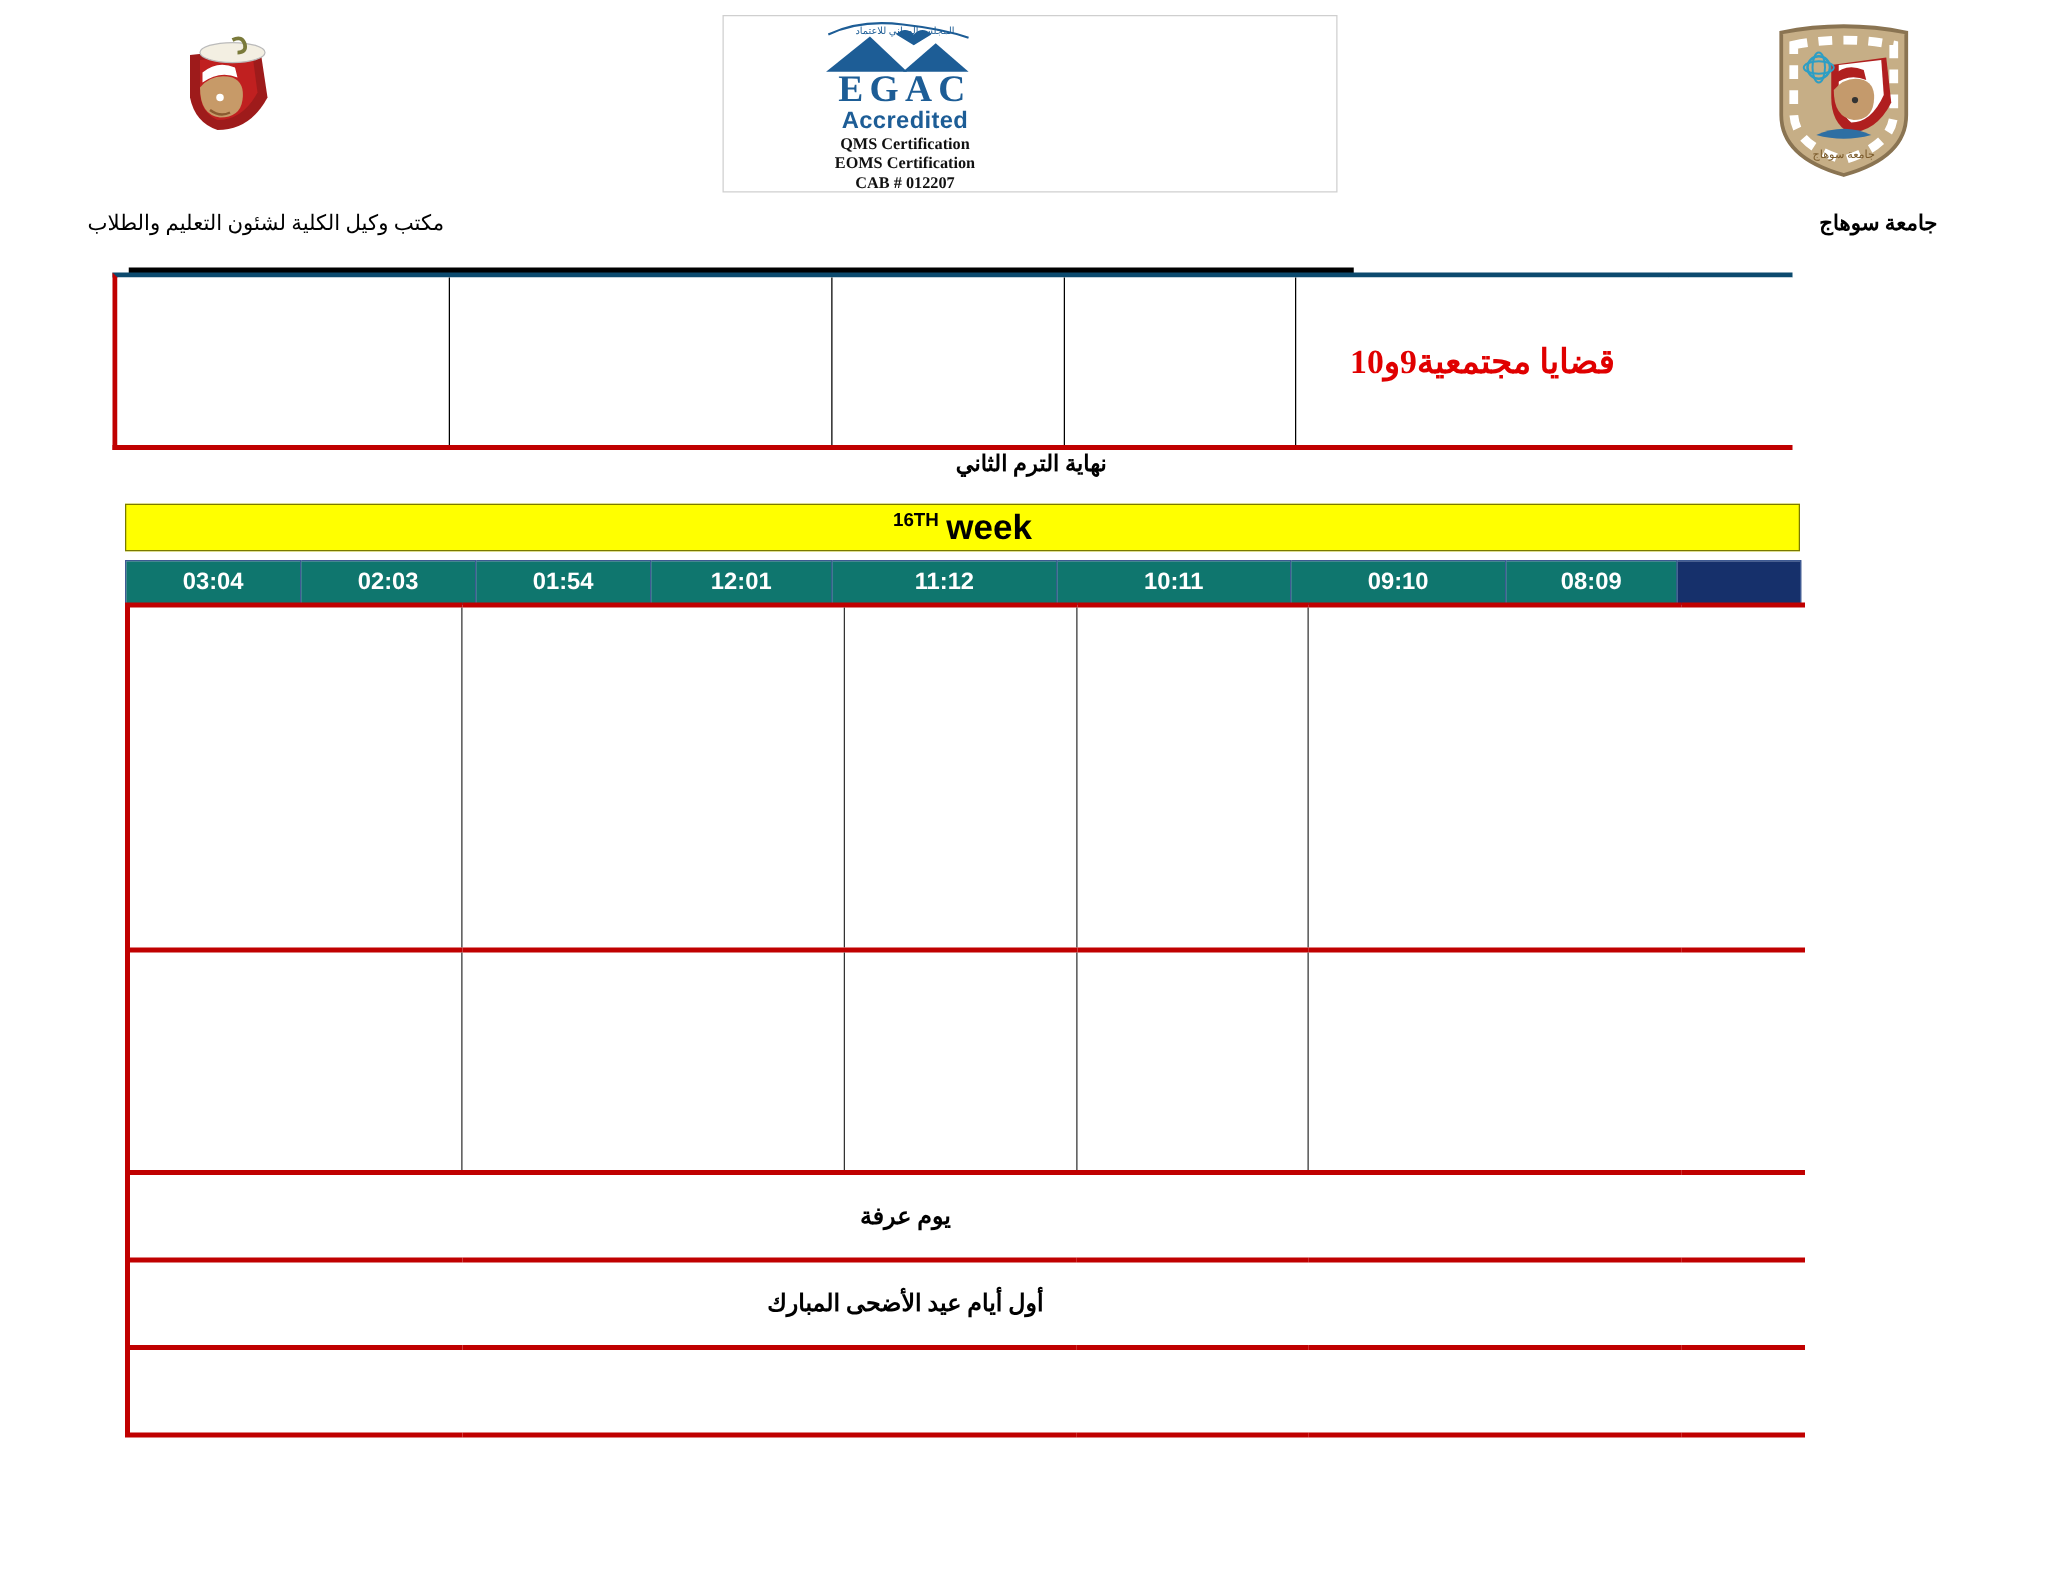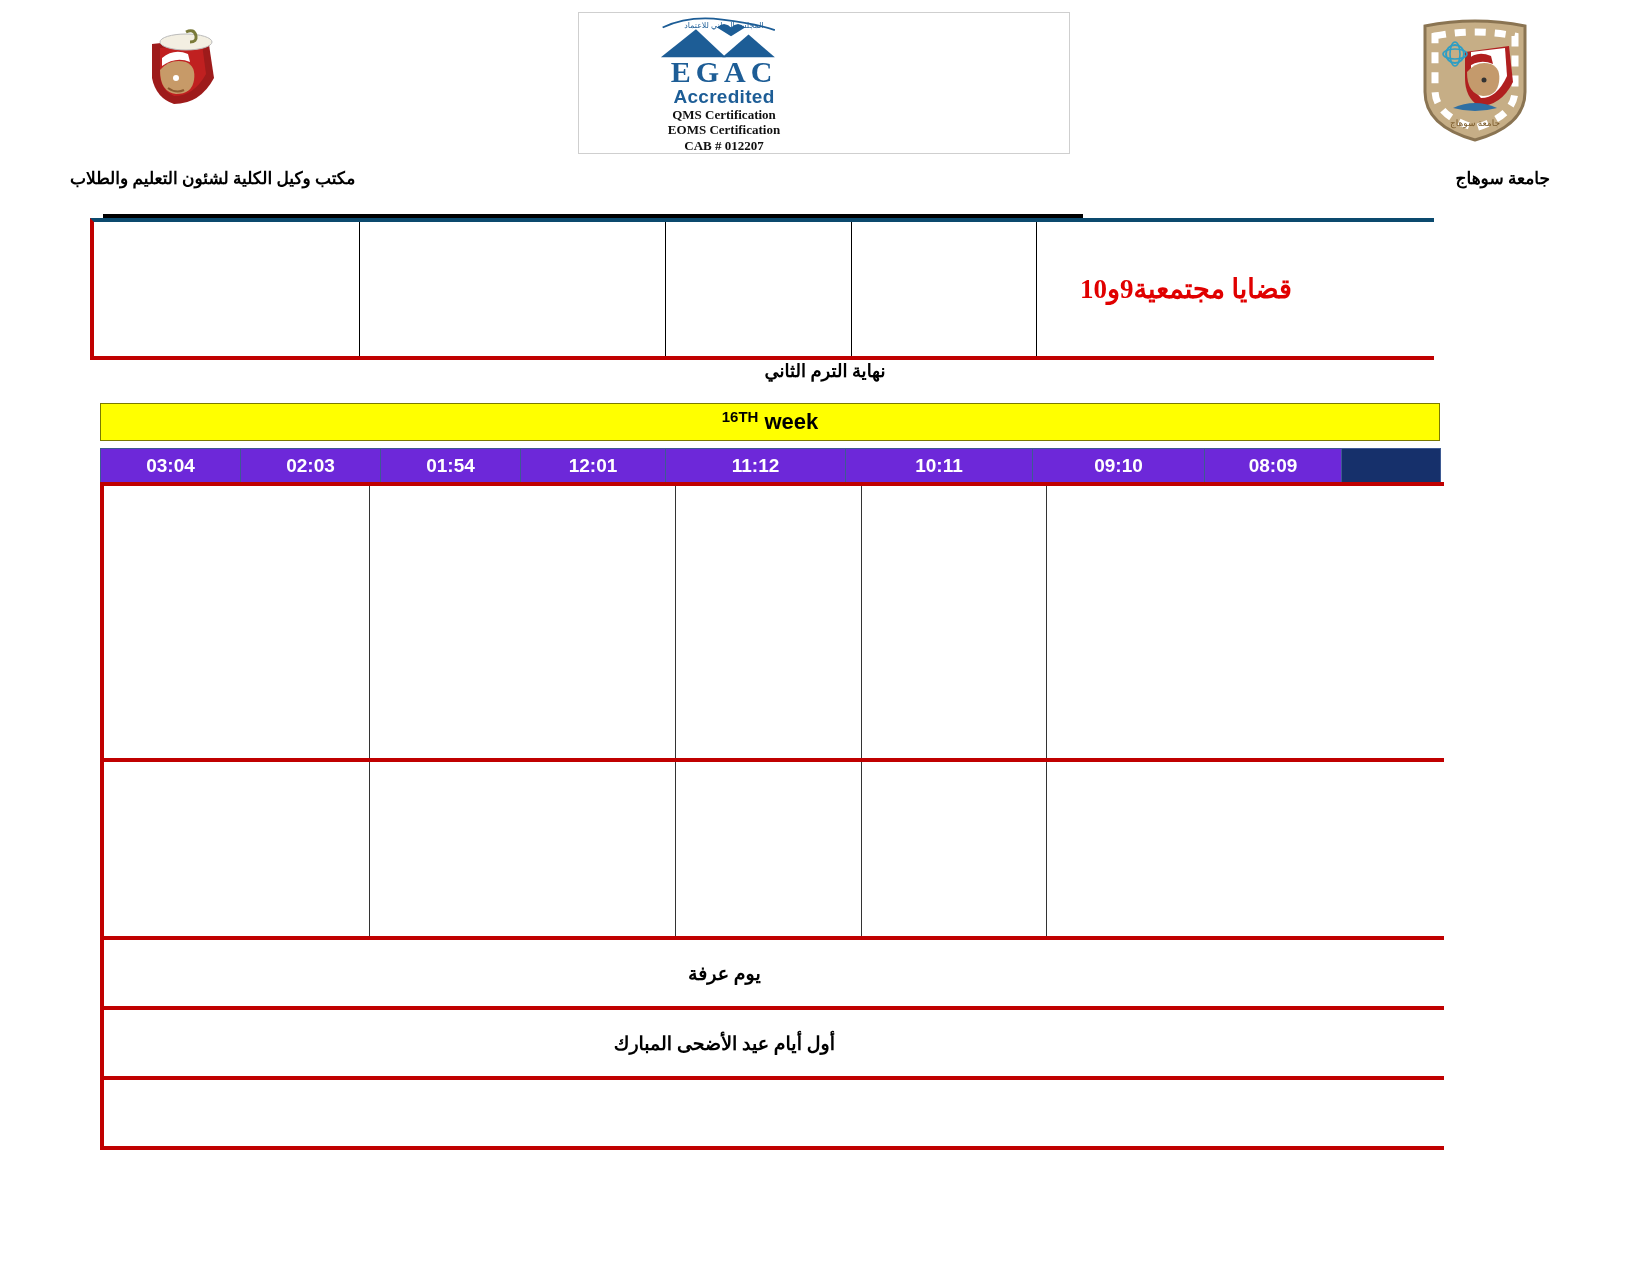--- a/index.html
+++ b/index.html
@@ -123,21 +123,21 @@
     color: #111;
     line-height: 1.2;
     text-align: center;
     margin-top: 4px;
   }
   .office-label {
     position: absolute;
     left: 70px;
     top: 168px;
     font-size: 17px;
-    font-weight: bold;
+    font-weight: normal;
     direction: rtl;
     font-family: "Liberation Serif", serif;
   }
   .univ-label {
     position: absolute;
     right: 100px;
     top: 168px;
     font-size: 17px;
     font-weight: bold;
     direction: rtl;
@@ -229,34 +229,34 @@
     gap: 6px;
   }
   .week-num {
     font-size: 15px;
     font-weight: bold;
     vertical-align: super;
     position: relative;
     top: -6px;
   }
   .week-word {
-    font-size: 22px;
+    font-size: 28px;
     font-weight: bold;
   }
 
   
   .main-grid {
     position: absolute;
     left: 100px;
     top: 248px;
     width: 1340px;
   }
   .main-grid table { width: 100%; }
   .th-time {
-    background: #6d28d9;
+    background: #0f766e;
     color: #fff;
     font-size: 19px;
     font-weight: bold;
     height: 32px;
     text-align: center;
     border: 1px solid #3e5a93;
     font-family: "Liberation Sans", sans-serif;
   }
   .th-corner {
     background: #16306b;

